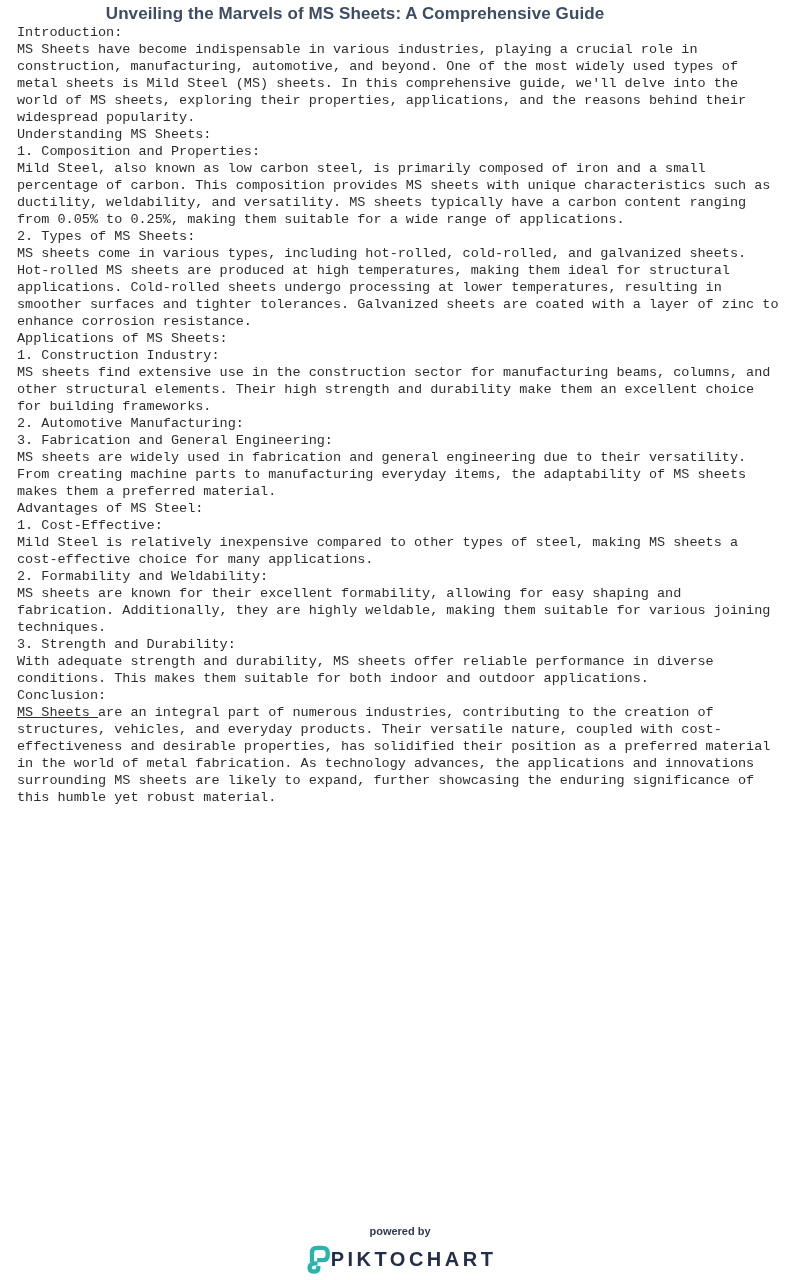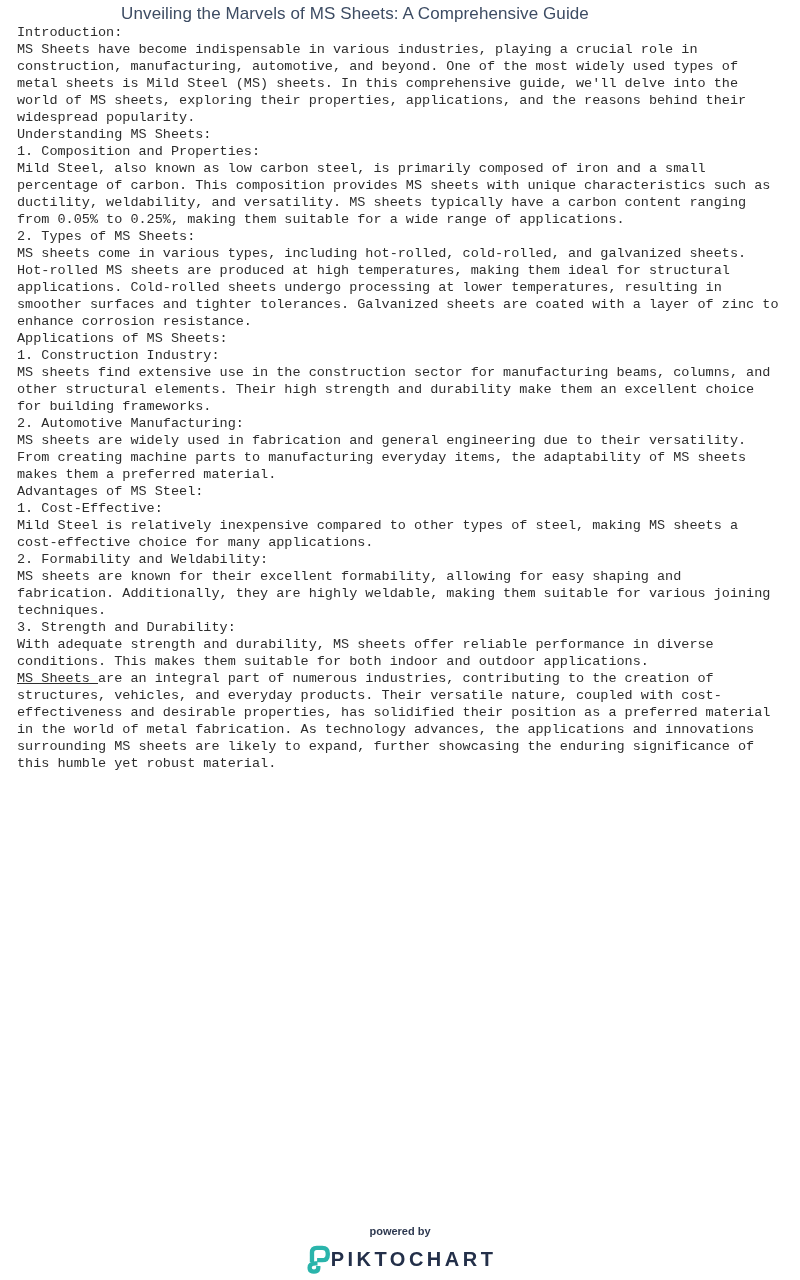--- a/index.html
+++ b/index.html
@@ -14,21 +14,21 @@
   .page {
     position: absolute;
     inset: 0;
   }
   .doc-title {
     margin: 4px 0 0 17px;
     width: 676px;
     text-align: center;
     font-size: 17px;
     line-height: 20px;
-    font-weight: 400;
+    font-weight: 700;
     color: #3d4c63;
     letter-spacing: 0.1px;
   }
   .article {
     padding: 0 17px;
     font-size: 13.5px;
     line-height: 17px;
     color: #2d2d2d;
   }
   .blk {
@@ -82,28 +82,30 @@
     <p class="blk">MS Sheets have become indispensable in various industries, playing a crucial role in construction, manufacturing, automotive, and beyond. One of the most widely used types of metal sheets is Mild Steel (MS) sheets. In this comprehensive guide, we'll delve into the world of MS sheets, exploring their properties, applications, and the reasons behind their widespread popularity.</p>
     <p class="blk">Understanding MS Sheets:</p>
     <p class="blk">1. Composition and Properties:</p>
     <p class="blk">Mild Steel, also known as low carbon steel, is primarily composed of iron and a small percentage of carbon. This composition provides MS sheets with unique characteristics such as ductility, weldability, and versatility. MS sheets typically have a carbon content ranging from 0.05% to 0.25%, making them suitable for a wide range of applications.</p>
     <p class="blk">2. Types of MS Sheets:</p>
     <p class="blk">MS sheets come in various types, including hot-rolled, cold-rolled, and galvanized sheets. Hot-rolled MS sheets are produced at high temperatures, making them ideal for structural applications. Cold-rolled sheets undergo processing at lower temperatures, resulting in smoother surfaces and tighter tolerances. Galvanized sheets are coated with a layer of zinc to enhance corrosion resistance.</p>
     <p class="blk">Applications of MS Sheets:</p>
     <p class="blk">1. Construction Industry:</p>
     <p class="blk">MS sheets find extensive use in the construction sector for manufacturing beams, columns, and other structural elements. Their high strength and durability make them an excellent choice for building frameworks.</p>
     <p class="blk">2. Automotive Manufacturing:</p>
+    <p class="blk">3. Fabrication and General Engineering:</p>
     <p class="blk">MS sheets are widely used in fabrication and general engineering due to their versatility. From creating machine parts to manufacturing everyday items, the adaptability of MS sheets makes them a preferred material.</p>
     <p class="blk">Advantages of MS Steel:</p>
     <p class="blk">1. Cost-Effective:</p>
     <p class="blk">Mild Steel is relatively inexpensive compared to other types of steel, making MS sheets a cost-effective choice for many applications.</p>
     <p class="blk">2. Formability and Weldability:</p>
     <p class="blk">MS sheets are known for their excellent formability, allowing for easy shaping and fabrication. Additionally, they are highly weldable, making them suitable for various joining techniques.</p>
     <p class="blk">3. Strength and Durability:</p>
     <p class="blk">With adequate strength and durability, MS sheets offer reliable performance in diverse conditions. This makes them suitable for both indoor and outdoor applications.</p>
+    <p class="blk">Conclusion:</p>
     <p class="blk"><a class="inline-link">MS Sheets </a><span>are an integral part of numerous industries, contributing to the creation of structures, vehicles, and everyday products. Their versatile nature, coupled with cost-effectiveness and desirable properties, has solidified their position as a preferred material in the world of metal fabrication. As technology advances, the applications and innovations surrounding MS sheets are likely to expand, further showcasing the enduring significance of this humble yet robust material.</span></p>
   </section>
 
   <footer class="footer">
     <div class="powered">powered by</div>
     <div class="logo-row">
       <svg class="logo-mark" width="27" height="30" viewBox="0 0 34 38" fill="none" xmlns="http://www.w3.org/2000/svg">
         <path d="M10 23 V 11 Q 10 5 16 5 H 23 Q 30 5 30 12 V 13.5 Q 30 20.5 23 20.5 H 16.5" stroke="#2ab4ab" stroke-width="5.5" fill="none" stroke-linejoin="round" stroke-linecap="butt"></path>
         <path d="M17 24.5 H 14.5 Q 7 24.5 7 30 Q 7 35 12.5 35 Q 18 35 18 30 V 28" stroke="#2ab4ab" stroke-width="5.5" fill="none" stroke-linejoin="round" stroke-linecap="butt"></path>
       </svg>

